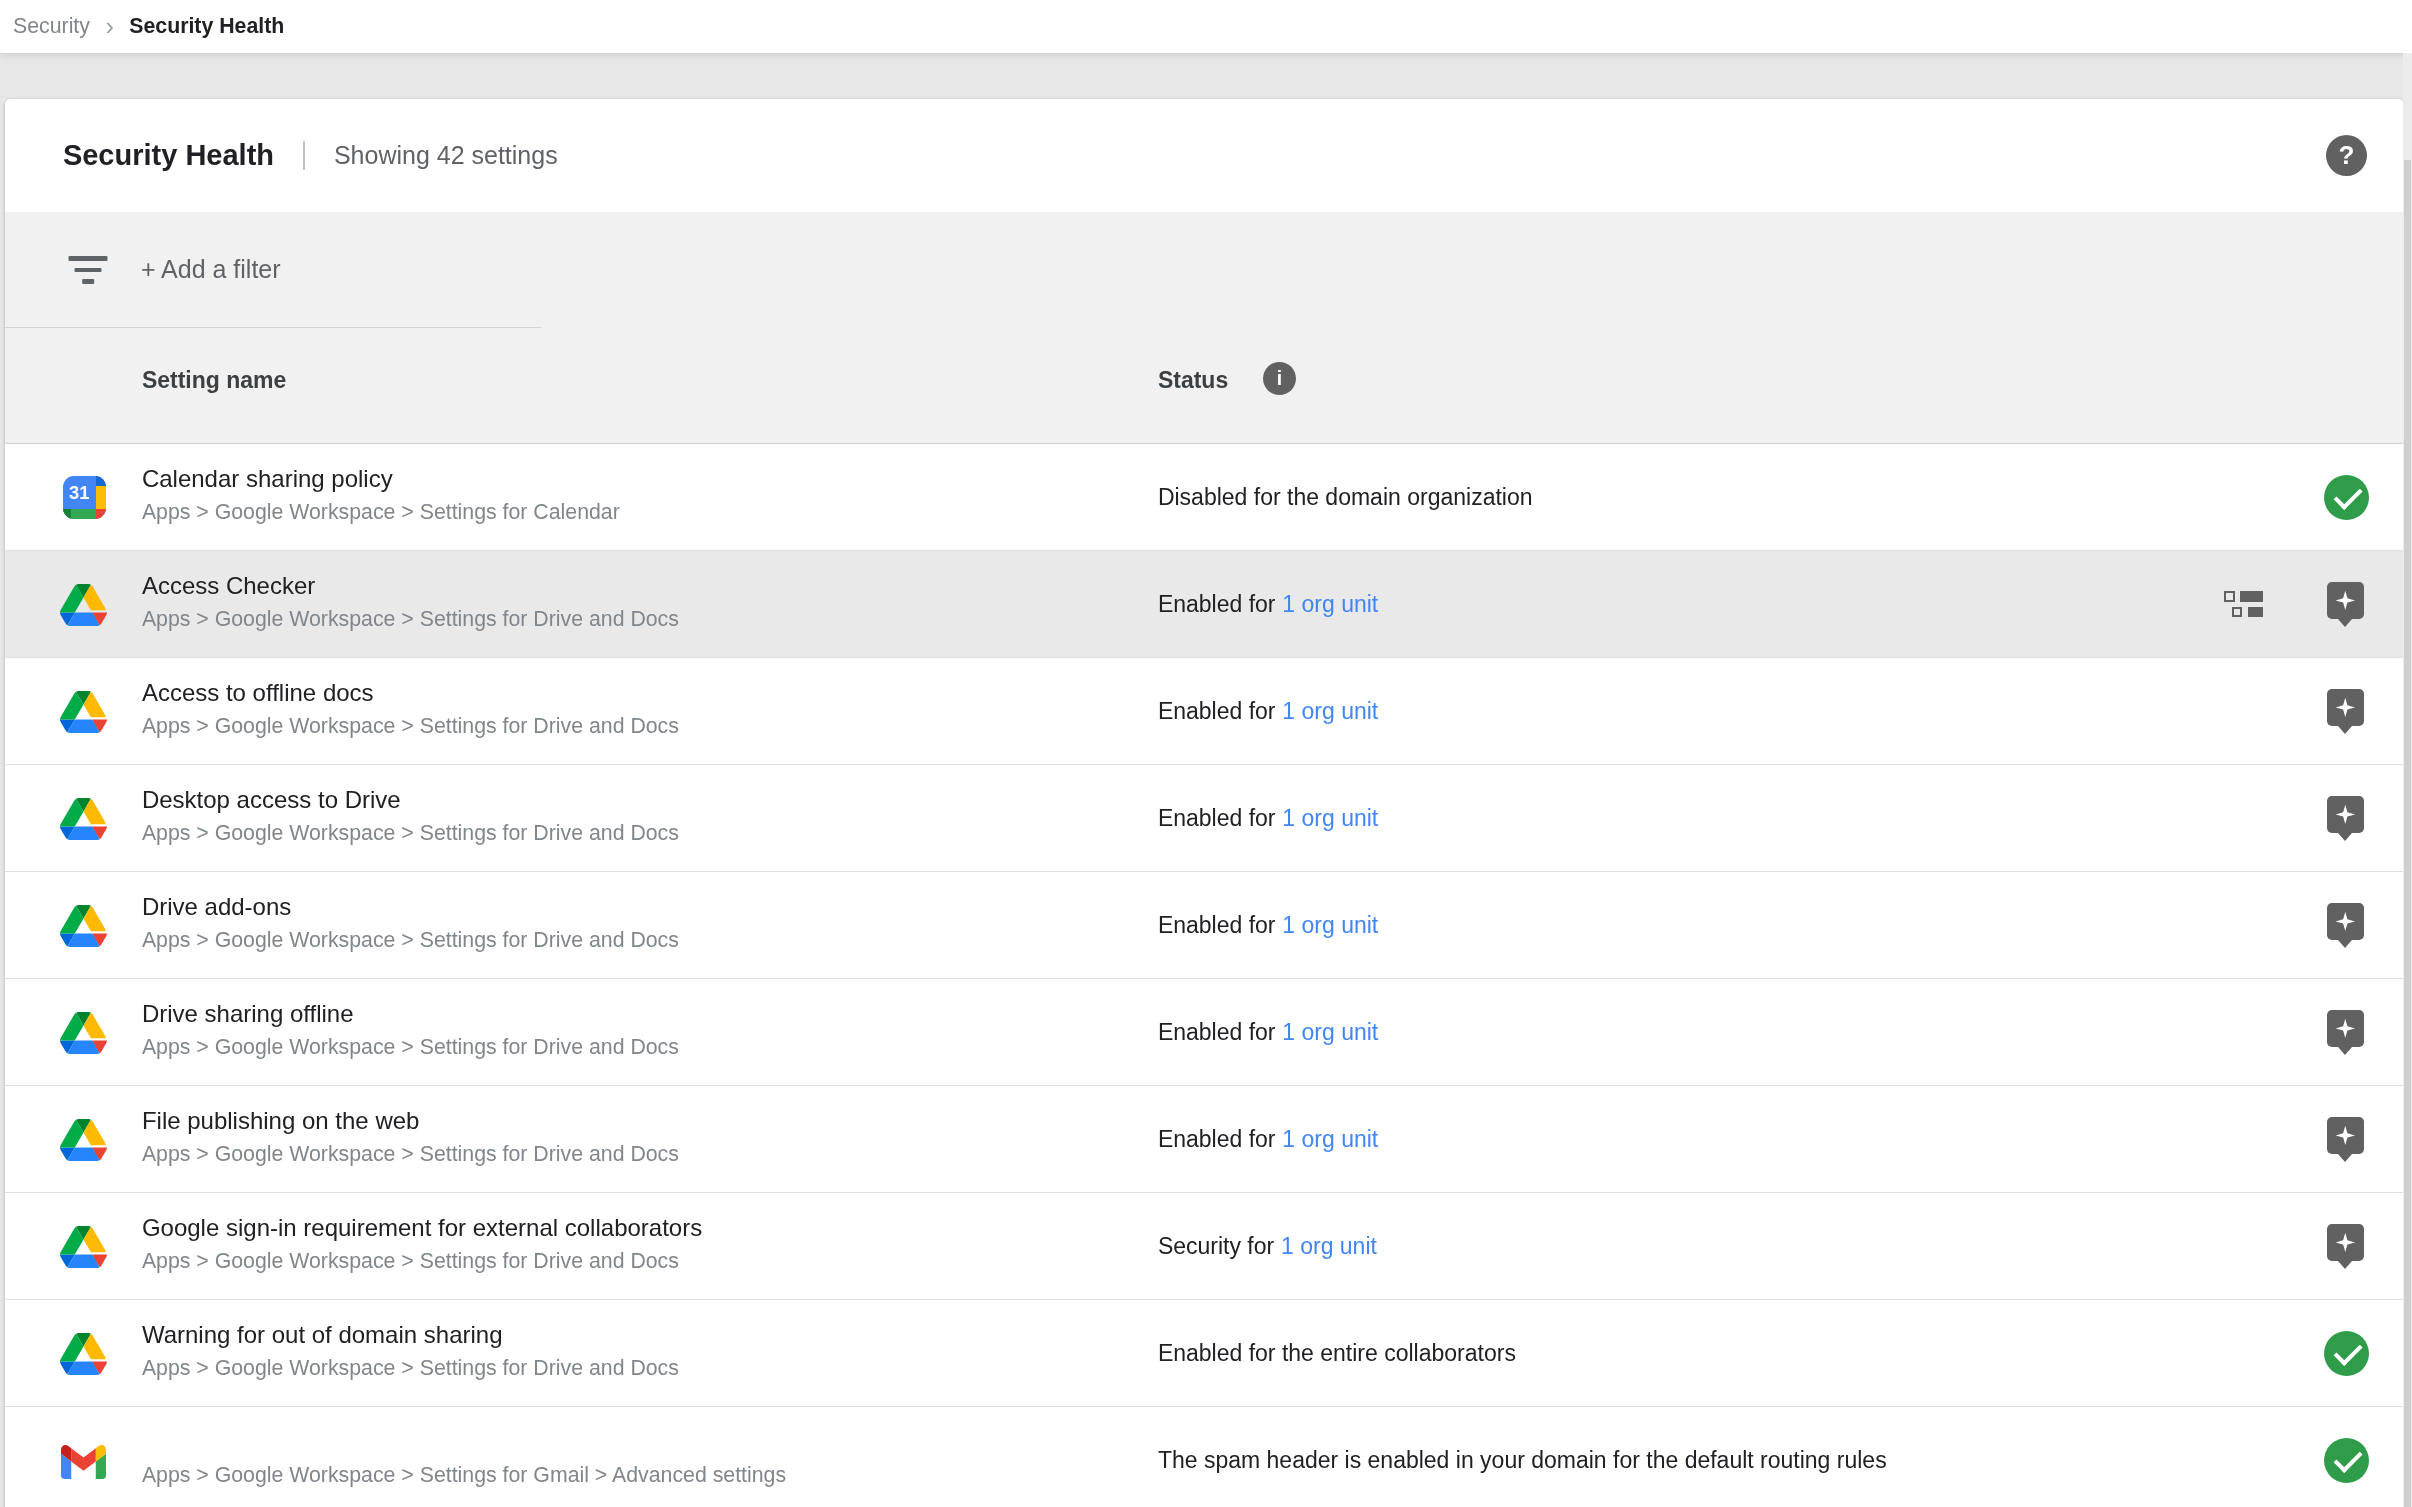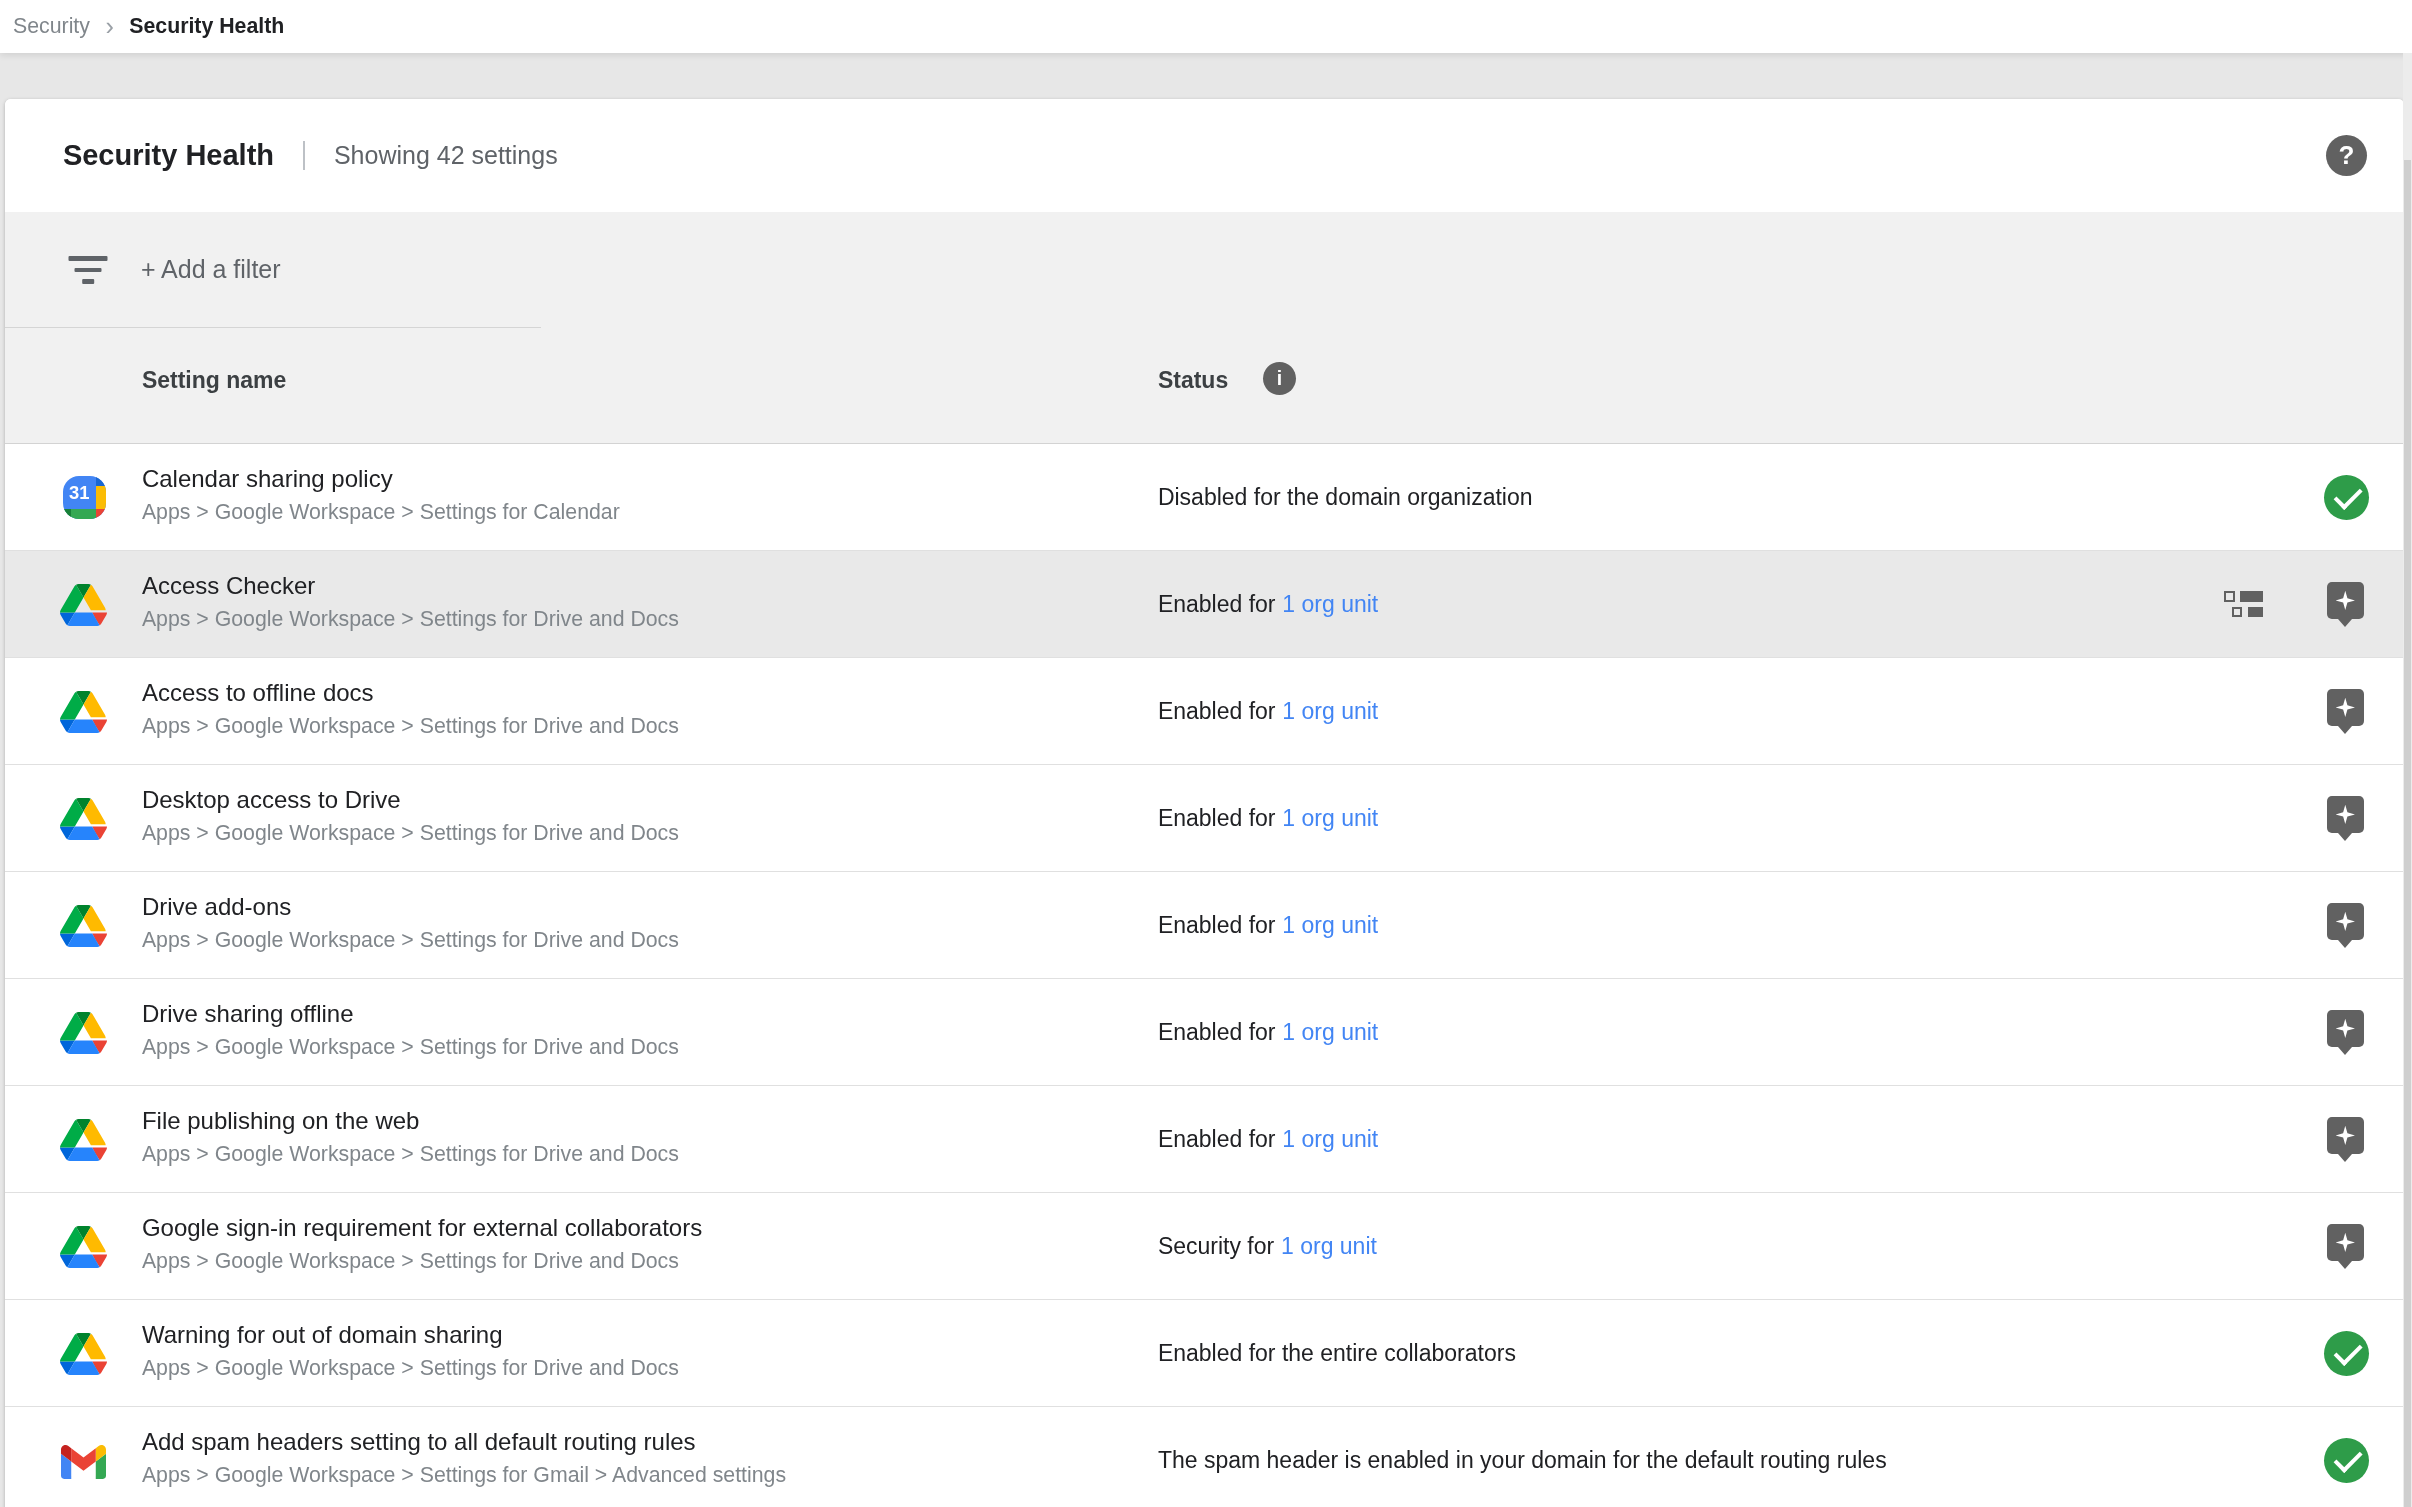--- a/index.html
+++ b/index.html
@@ -58,21 +58,21 @@
   .rows{position:relative;}
   .row{position:relative;height:107px;border-bottom:1px solid #e0e0e0;background:#fff;cursor:pointer;}
   .row.highlighted{background:var(--row-highlight);}
   .cell-icon{position:absolute;left:55px;top:0;width:49px;height:107px;}
   .icon-calendar,.icon-drive,.icon-gmail{display:none;}
   .row.show-calendar .icon-calendar{display:block;}
   .row.show-drive .icon-drive{display:block;}
   .row.show-gmail .icon-gmail{display:block;}
 
   
-  .icon-calendar{position:absolute;left:2.9px;top:32px;width:43px;height:43px;border-radius:16px;
+  .icon-calendar{position:absolute;left:2.9px;top:32px;width:43px;height:43px;border-radius:11px;
                  background:#4285f4;overflow:hidden;}
   .icon-calendar .cal-tr{position:absolute;right:0;top:0;width:9.7px;height:9.7px;background:#1967d2;}
   .icon-calendar .cal-right{position:absolute;right:0;top:9.7px;width:9.7px;height:23px;background:#fbbc04;}
   .icon-calendar .cal-bottom{position:absolute;left:0;bottom:0;width:33px;height:9.7px;background:#34a853;}
   .icon-calendar .cal-bl{position:absolute;left:0;bottom:0;width:7.8px;height:9.7px;background:#188038;}
   .icon-calendar .cal-br{position:absolute;right:0;bottom:0;width:9.7px;height:9.7px;background:#ea4335;}
   .icon-calendar .cal-num{position:absolute;left:1px;top:4.9px;width:31px;height:25px;
                  color:#fff;font-size:18.4px;font-weight:700;display:flex;align-items:center;justify-content:center;}
 
   .icon-drive{position:absolute;left:0;top:33px;width:47px;height:42px;}
@@ -404,21 +404,20 @@
         <svg viewBox="52 42 88 66" width="45" height="34">
           <path fill="#4285f4" d="M58 108h14V74L52 59v43c0 3.32 2.69 6 6 6"></path>
           <path fill="#34a853" d="M120 108h14c3.32 0 6-2.69 6-6V59l-20 15"></path>
           <path fill="#fbbc04" d="M120 48v26l20-15v-8c0-7.42-8.47-11.65-14.4-7.2"></path>
           <path fill="#ea4335" d="M72 74V48l24 18 24-18v26L96 92"></path>
           <path fill="#c5221f" d="M52 51v8l20 15V48l-5.6-4.2C60.47 39.35 52 43.58 52 51"></path>
         </svg>
       </span>
     </div>
     <div class="cell-text">
-      <div class="row-title">Add spam headers setting to all default routing rules</div>
       <div class="row-path">Apps &gt; Google Workspace &gt; Settings for Gmail &gt; Advanced settings</div>
     </div>
     <div class="cell-status">
       <span class="status-text">The spam header is enabled in your domain for the default routing rules</span>
     </div>
 
     <span class="icon-check"></span>
   </div>
       </div>
   </div>

